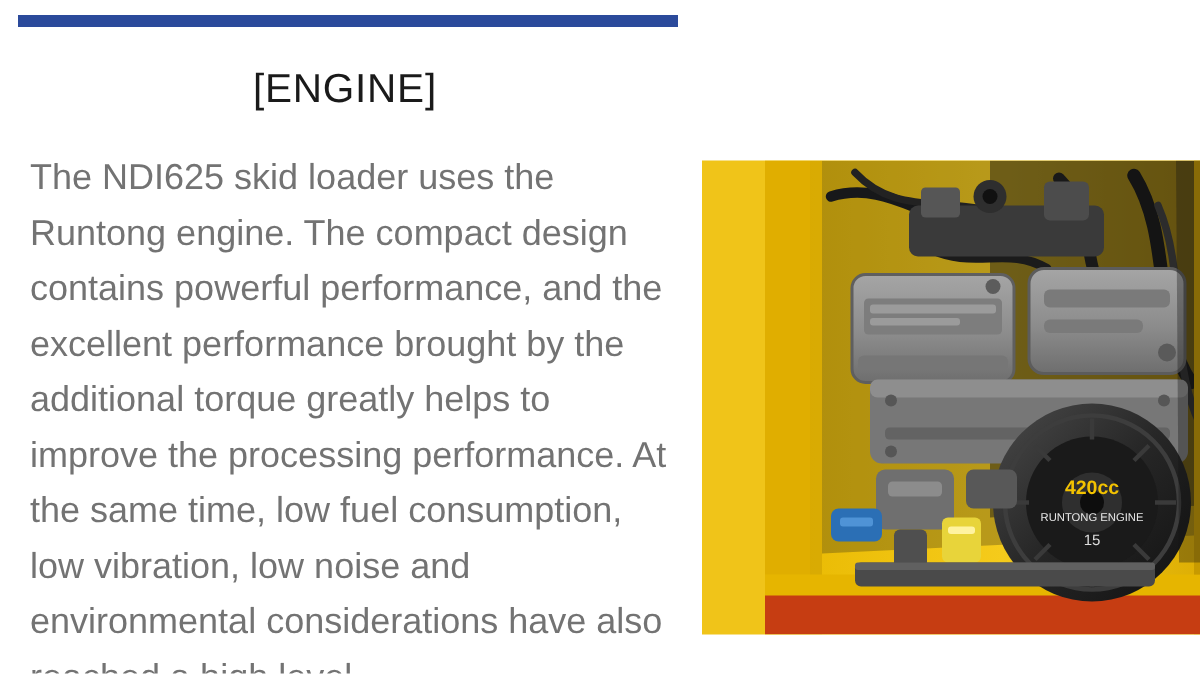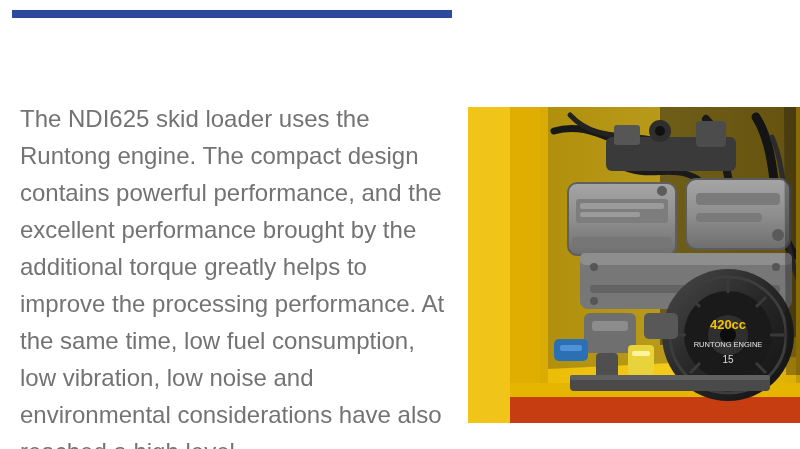--- a/index.html
+++ b/index.html
@@ -60,20 +60,21 @@
     display: block;
   }
 </style>
 </head>
 <body>
 
 <div class="page">
 
   <div class="top-rule"></div>
 
+  <div class="title">[ENGINE]</div>
 
   <div class="body-text">The NDI625 skid loader uses the Runtong engine. The compact design contains powerful performance, and the excellent performance brought by the additional torque greatly helps to improve the processing performance. At the same time, low fuel consumption, low vibration, low noise and environmental considerations have also reached a high level.</div>
 
   <div class="photo">
     <svg width="316" height="316" viewBox="0 0 316 316" xmlns="http://www.w3.org/2000/svg">
       <defs>
         <linearGradient id="gEng" x1="0" y1="0" x2="0" y2="1">
           <stop offset="0%" stop-color="#a5a5a5"></stop>
           <stop offset="55%" stop-color="#8c8c8c"></stop>
           <stop offset="100%" stop-color="#6e6e6e"></stop>

